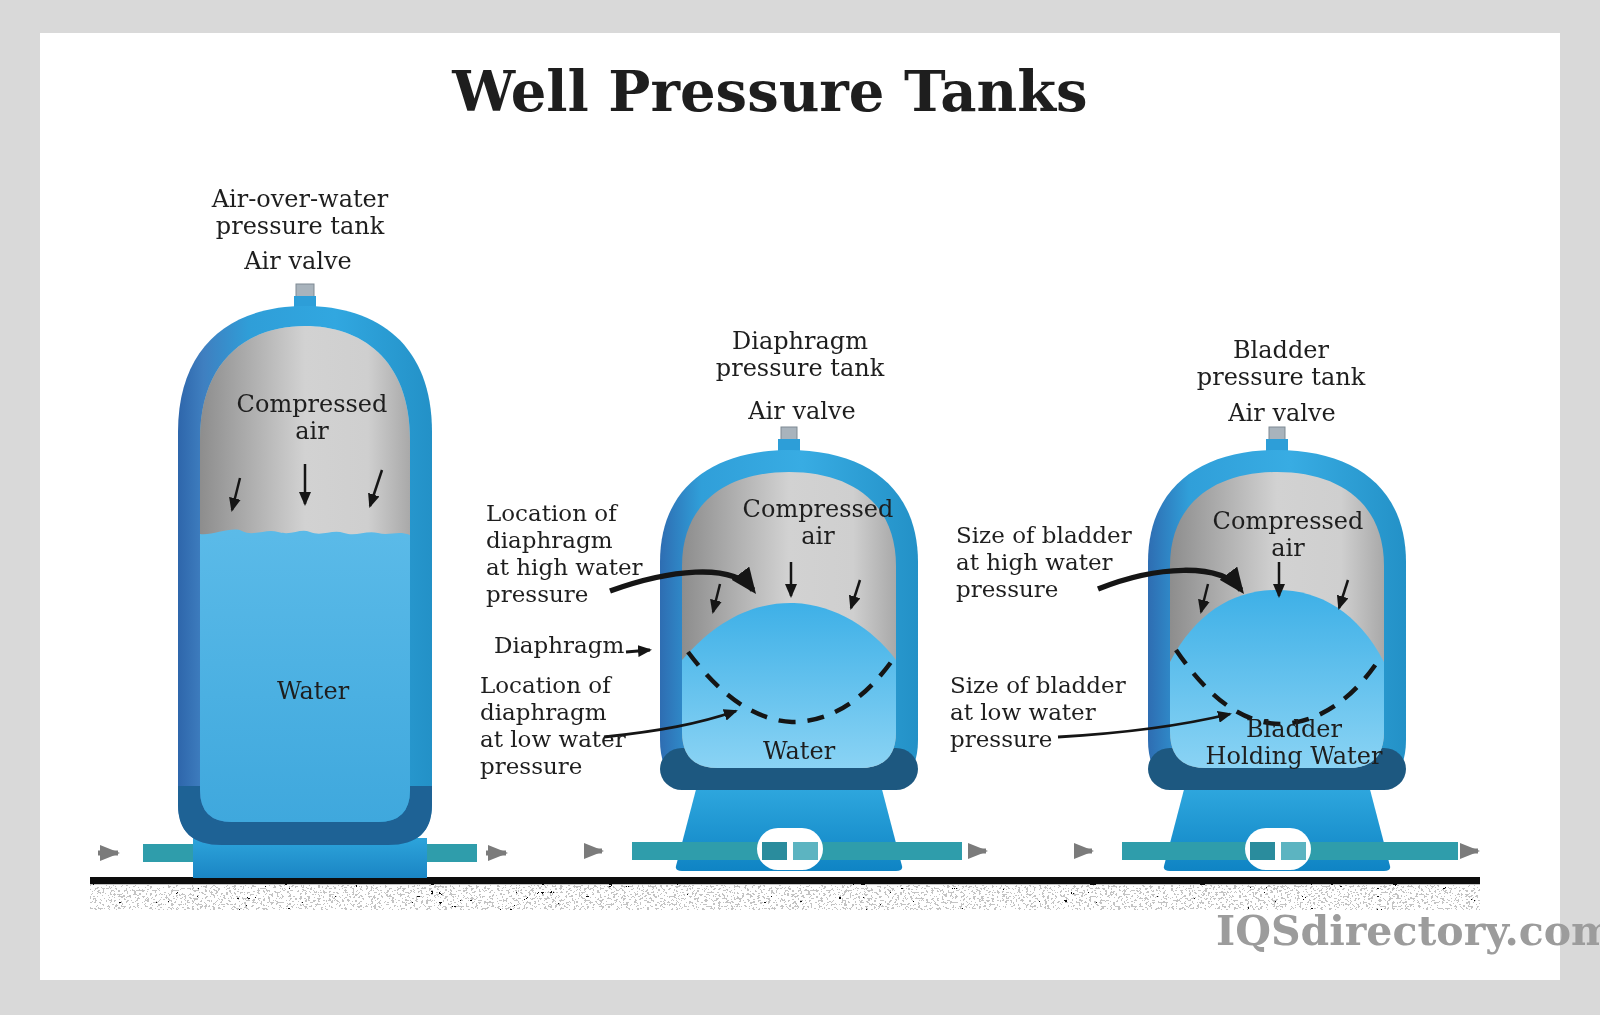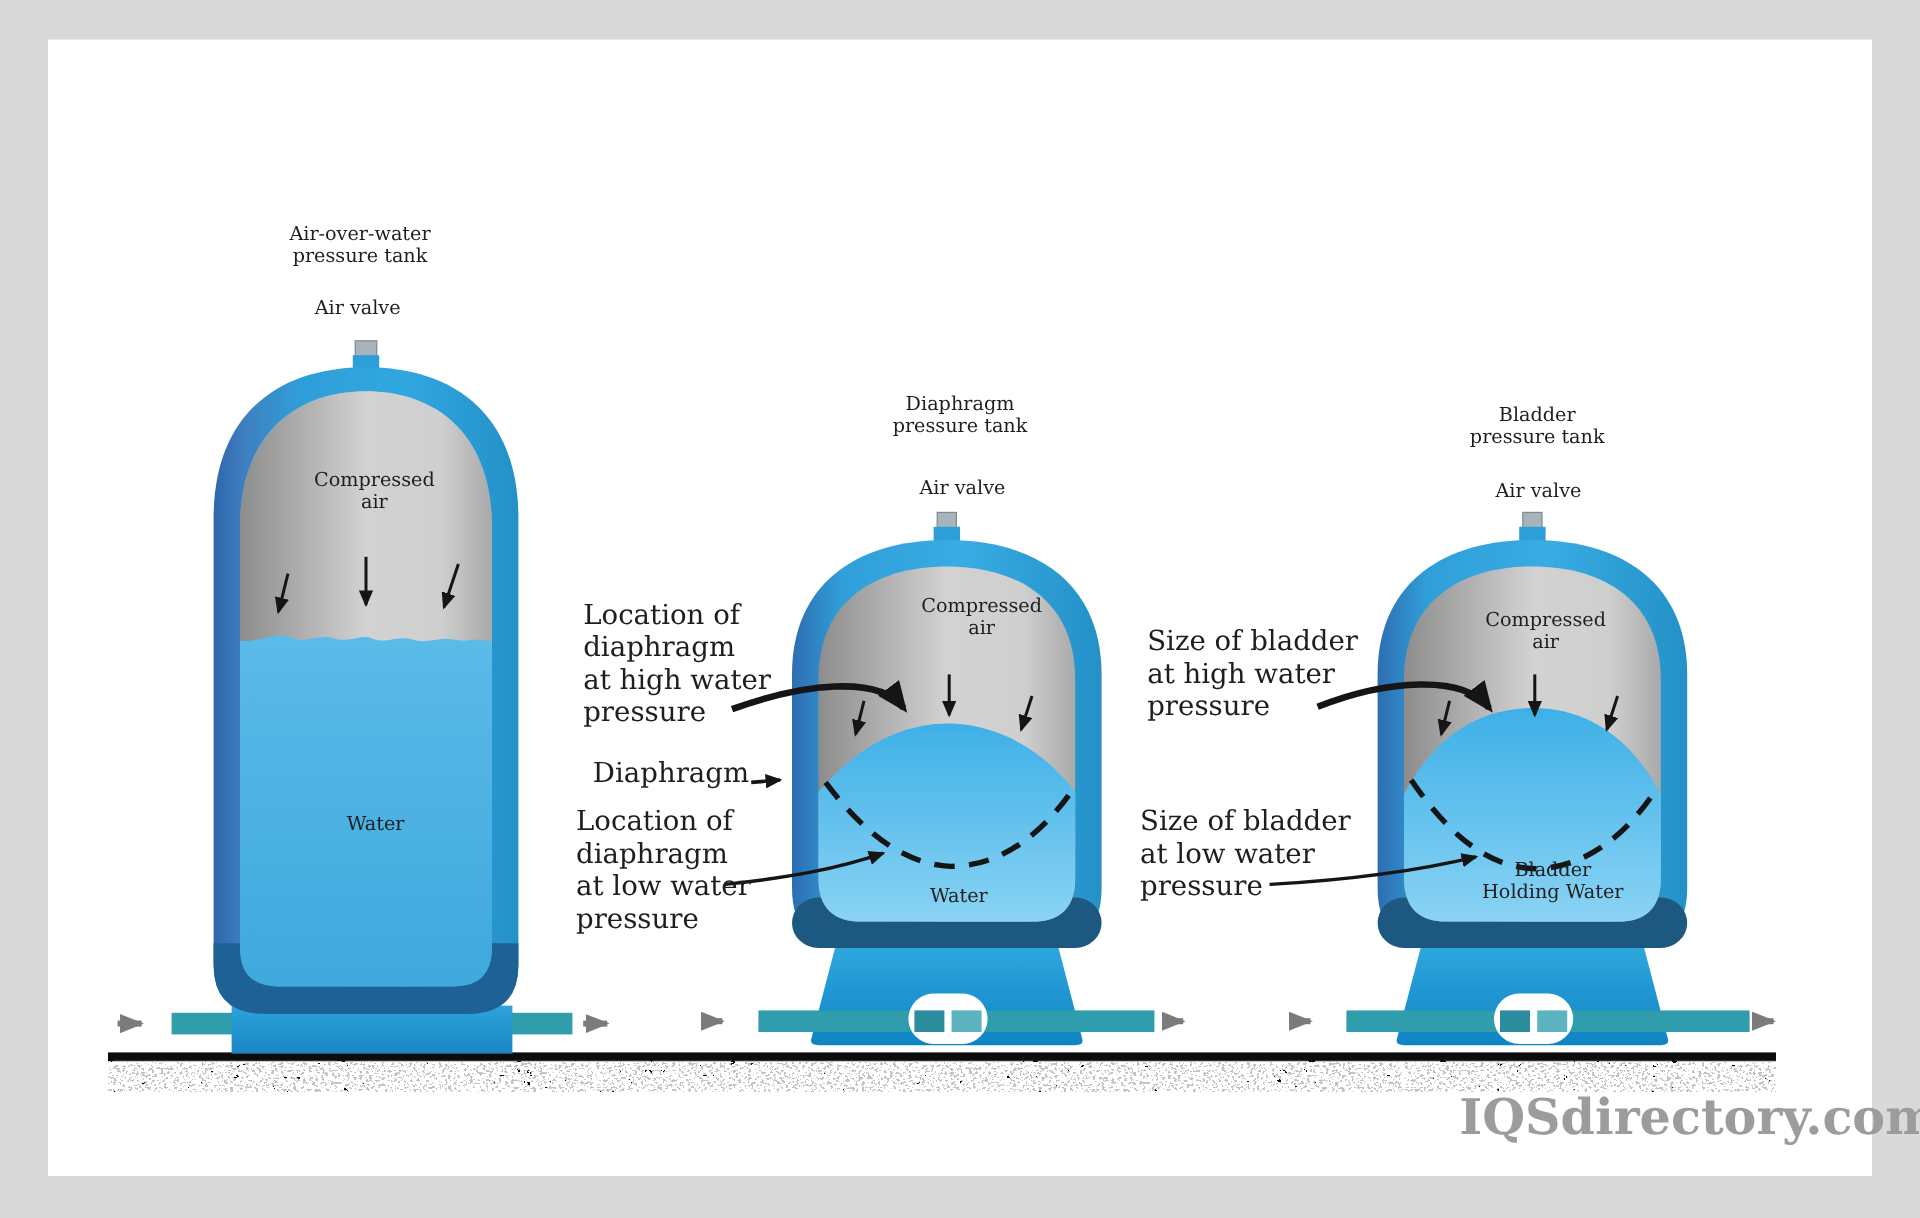--- a/index.html
+++ b/index.html
@@ -1,20 +1,20 @@
 <!DOCTYPE html>
 <html><head>
 <meta charset="utf-8">
 <style>
   html,body{margin:0;padding:0;background:#d9d9d9;}
   .stage{position:relative;width:1600px;height:1015px;background:#d9d9d9;overflow:hidden;
          font-family:"DejaVu Serif","Liberation Serif",serif;color:#1e1e1e;}
   .paper{position:absolute;left:40px;top:33px;width:1520px;height:947px;background:#ffffff;}
   svg.art{position:absolute;left:0;top:0;}
-  .lbl{position:absolute;white-space:pre-line;line-height:1.13;font-size:16px;}
+  .lbl{position:absolute;white-space:pre-line;line-height:1.13;font-size:24px;}
   .c{transform:translateX(-50%);text-align:center;}
   .title{font-size:56px;font-weight:bold;white-space:nowrap;}
   .ann{font-size:23px;line-height:1.18;}
   .wm{font-size:41px;font-weight:bold;color:#9c9c9c;white-space:nowrap;}
 </style>
 </head>
 <body>
 
 <div class="stage">
   <div class="paper"></div>
@@ -155,20 +155,21 @@
       <path d="M1098,589 C1156,566 1220,562 1241,590" fill="none" stroke="#151515" stroke-width="5.5" marker-end="url(#mkB)"></path>
     </g>
 
     <g>
       <line x1="626" y1="652" x2="650" y2="650" stroke="#151515" stroke-width="3" marker-end="url(#mkS)"></line>
       <path d="M604,737 C660,731 698,724 736,711" fill="none" stroke="#151515" stroke-width="2.8" marker-end="url(#mkS)"></path>
       <path d="M1058,737 C1110,734 1176,727 1230,714" fill="none" stroke="#151515" stroke-width="2.8" marker-end="url(#mkS)"></path>
     </g>
   </svg>
 
+  <div class="lbl title c" style="left:770px;top:60px;">Well Pressure Tanks</div>
 
   <div class="lbl c" style="left:300px;top:186px;">Air-over-water
 pressure tank</div>
   <div class="lbl c" style="left:298px;top:248px;">Air valve</div>
   <div class="lbl c" style="left:312px;top:391px;">Compressed
 air</div>
   <div class="lbl c" style="left:313px;top:678px;">Water</div>
 
   <div class="lbl c" style="left:800px;top:328px;">Diaphragm
 pressure tank</div>

